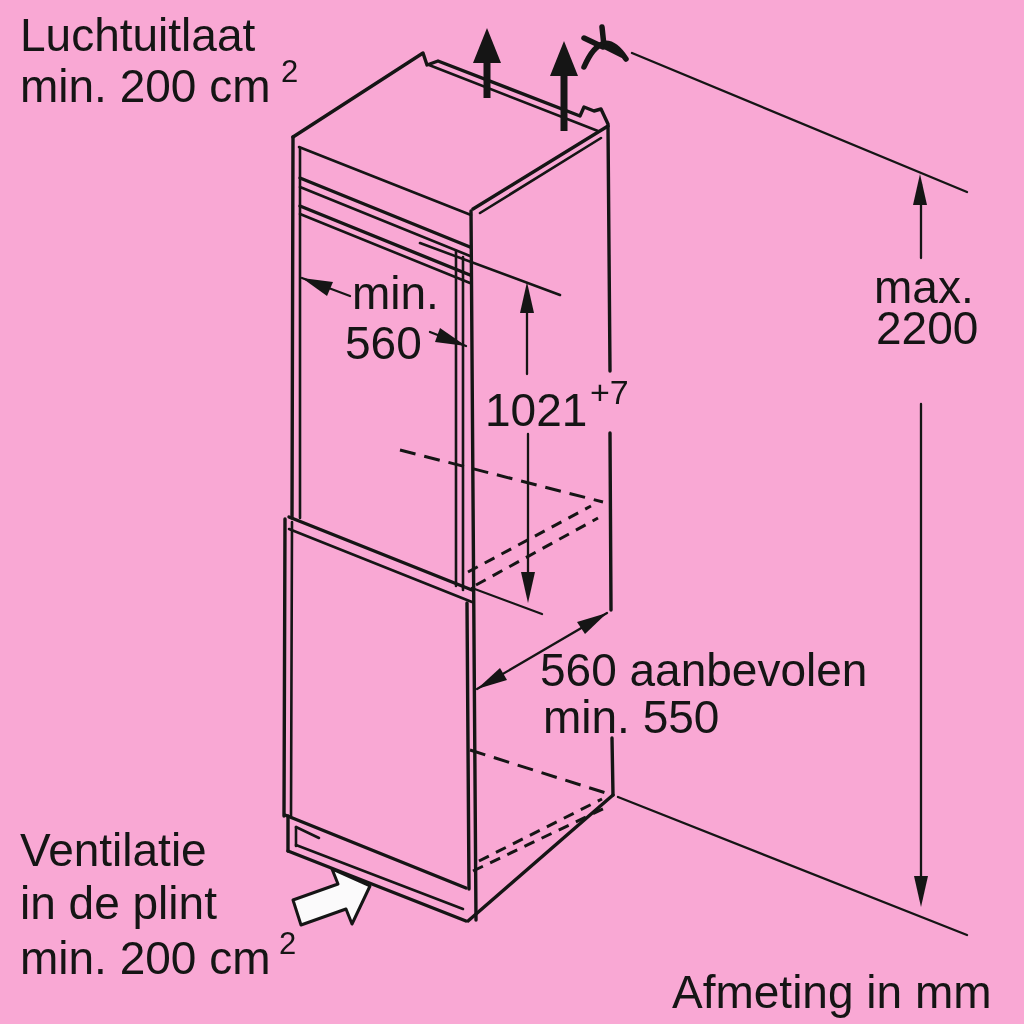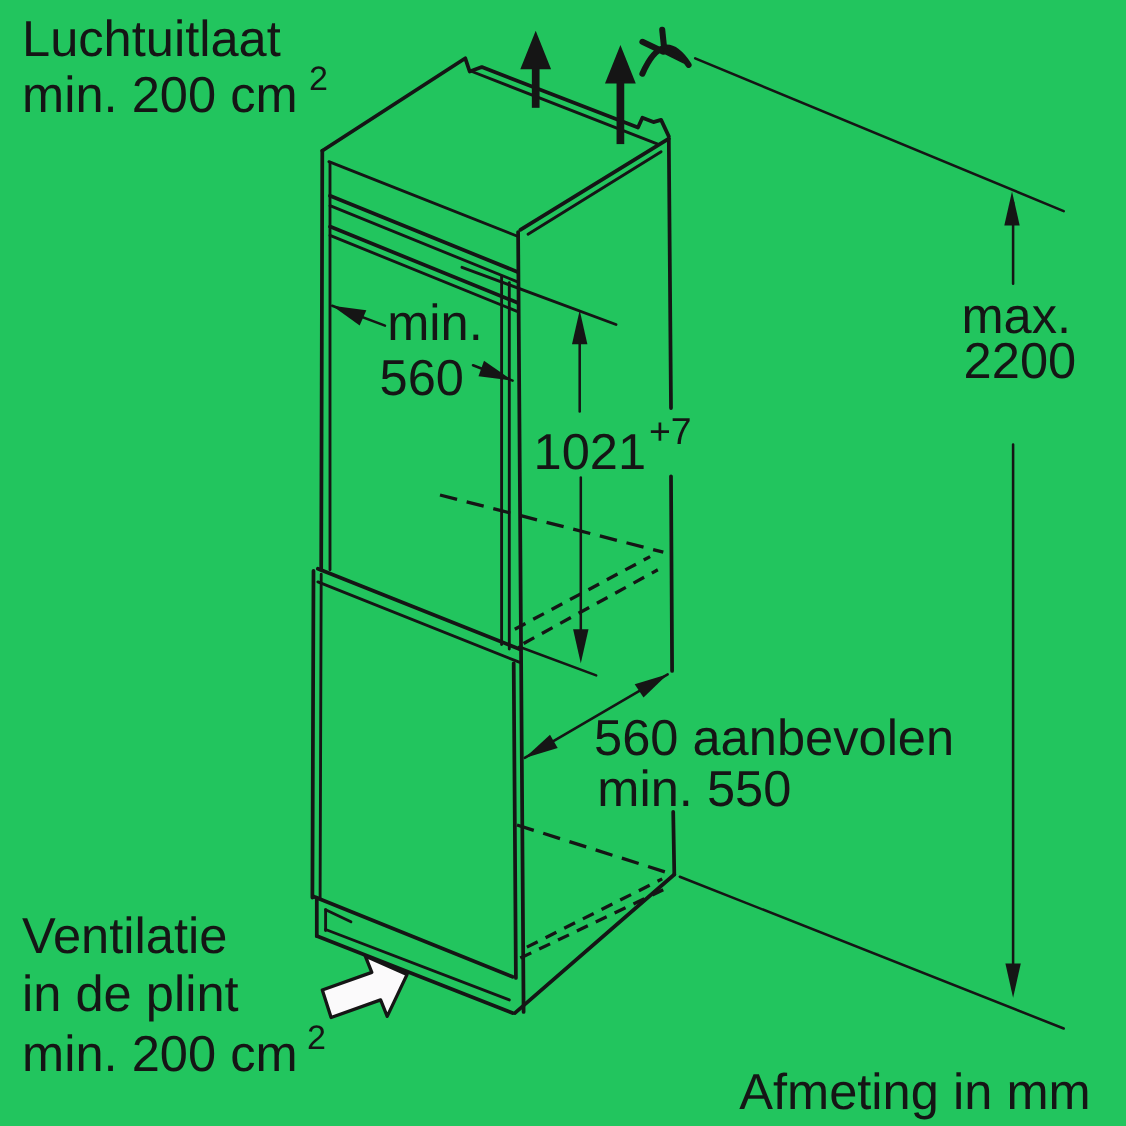--- a/index.html
+++ b/index.html
@@ -1,16 +1,16 @@
 <!DOCTYPE html>
 <html><head>
 <meta charset="utf-8">
 <style>
   html,body{margin:0;padding:0;background:#fbfafb;}
-  .stage{position:relative;width:1024px;height:1024px;background:#22c55e;overflow:hidden;
+  .stage{position:relative;width:1024px;height:1024px;background:#f9a8d4;overflow:hidden;
          font-family:"Liberation Sans", sans-serif;}
   svg{display:block;}
   .lbl{fill:#151515;font-family:"Liberation Sans", sans-serif;font-size:46px;}
   .lbl-sup{fill:#151515;font-family:"Liberation Sans", sans-serif;font-size:31px;}
   .lbl-tol{fill:#151515;font-family:"Liberation Sans", sans-serif;font-size:34px;}
   .edge{stroke:#151515;stroke-width:3.4;fill:none;stroke-linecap:round;stroke-linejoin:round;}
   .edge-med{stroke:#151515;stroke-width:2.6;fill:none;stroke-linecap:round;}
   .dim{stroke:#151515;stroke-width:2.3;fill:none;stroke-linecap:round;}
   .dash{stroke:#151515;stroke-width:3;fill:none;stroke-linecap:butt;stroke-dasharray:16 9;}
   .dash-s{stroke:#151515;stroke-width:3;fill:none;stroke-linecap:butt;stroke-dasharray:11 8;}

